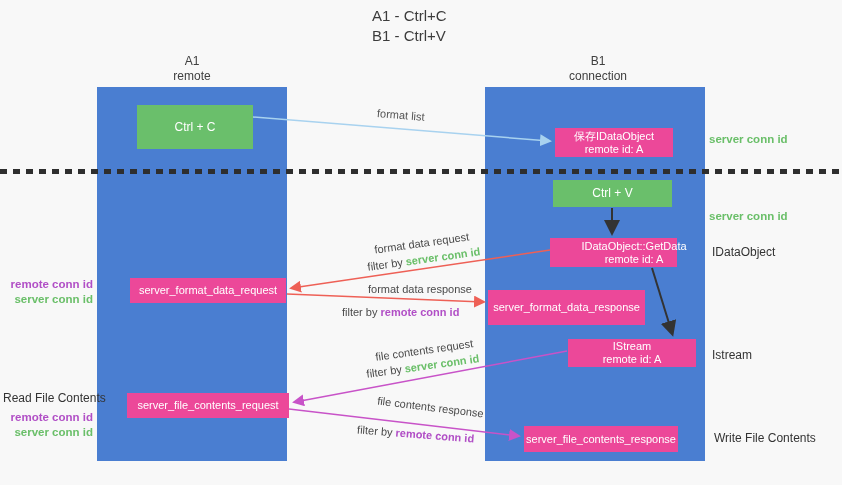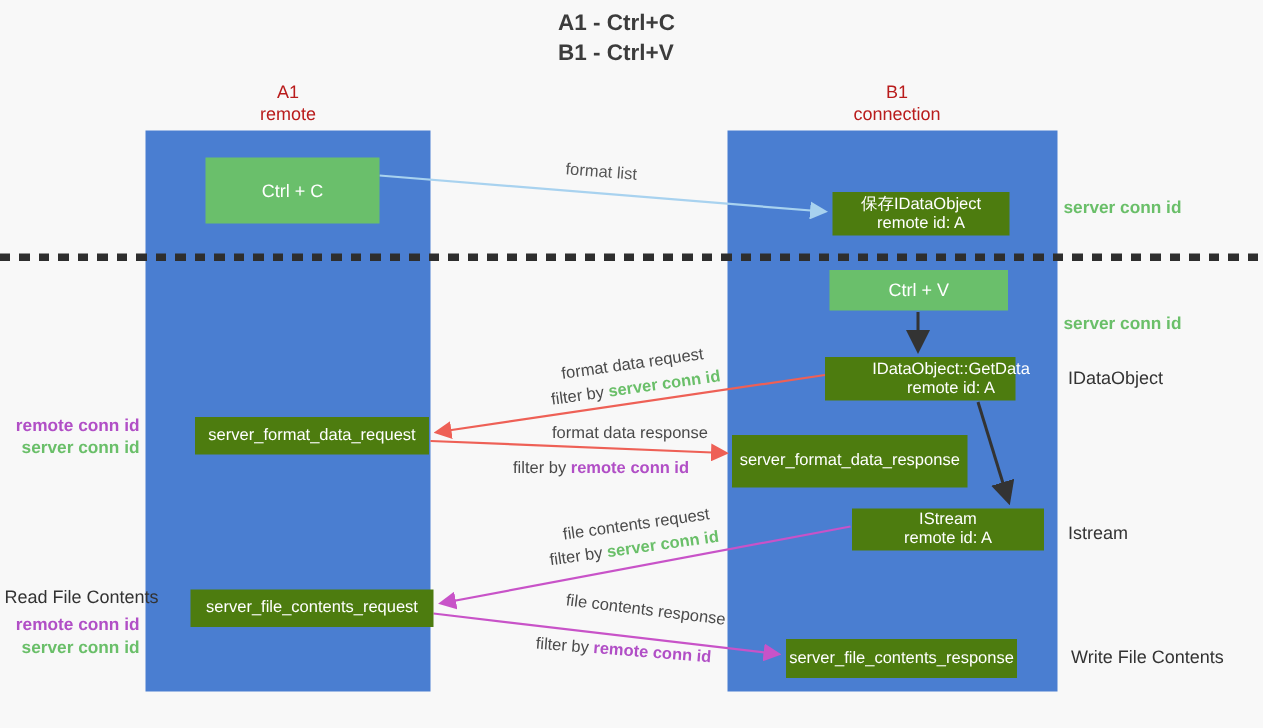--- a/index.html
+++ b/index.html
@@ -5,42 +5,42 @@
   * { margin:0; padding:0; box-sizing:border-box; }
   html,body { background:#f8f8f8; }
   .stage {
     position:relative; width:842px; height:485px; overflow:hidden;
     background:#f8f8f8;
     font-family:"Liberation Sans","DejaVu Sans",sans-serif;
     color:#333;
   }
   .title {
     position:absolute; left:372px; top:6px; z-index:2;
-    font-size:15px; line-height:20px; color:#3c3c3c;font-weight:bold;
+    font-size:15px; line-height:20px; color:#3c3c3c;
   }
   .col-head {
     position:absolute; top:54px; width:120px; z-index:2;
-    text-align:center; font-size:12px; line-height:15px; color:#b91c1c;
+    text-align:center; font-size:12px; line-height:15px; color:#404040;
   }
   .col {
     position:absolute; top:87px; height:374px; background:#4a7ed1; z-index:1;
   }
   .dashline {
     position:absolute; left:0; top:169px; width:842px; height:5px; z-index:4;
     background:repeating-linear-gradient(90deg,#2e2e2e 0 7px,transparent 7px 13px);
   }
   svg.arrows { position:absolute; left:0; top:0; z-index:5; }
   .box {
     position:absolute; z-index:10;
     display:flex; flex-direction:column; align-items:center; justify-content:center;
     color:#fff; text-align:center; font-size:11.5px; line-height:13px;
     white-space:nowrap;
   }
   .green  { background:#6abf6b; }
-  .orange { background:#4d7c0f; }
+  .orange { background:#ec4899; }
   .lbl {
     position:absolute; z-index:20; white-space:nowrap;
     font-size:11px; color:#4a4a4a;
   }
   .green-t  { color:#6abf69; font-weight:bold; }
   .purple-t { color:#b14fc6; font-weight:bold; }
   .side-right { font-size:11.5px; }
   .left-group { text-align:right; line-height:15px; font-size:11.5px; }
   .rot-n8 { transform:rotate(-8deg); }
   .rot-p4 { transform:rotate(4.5deg); }

